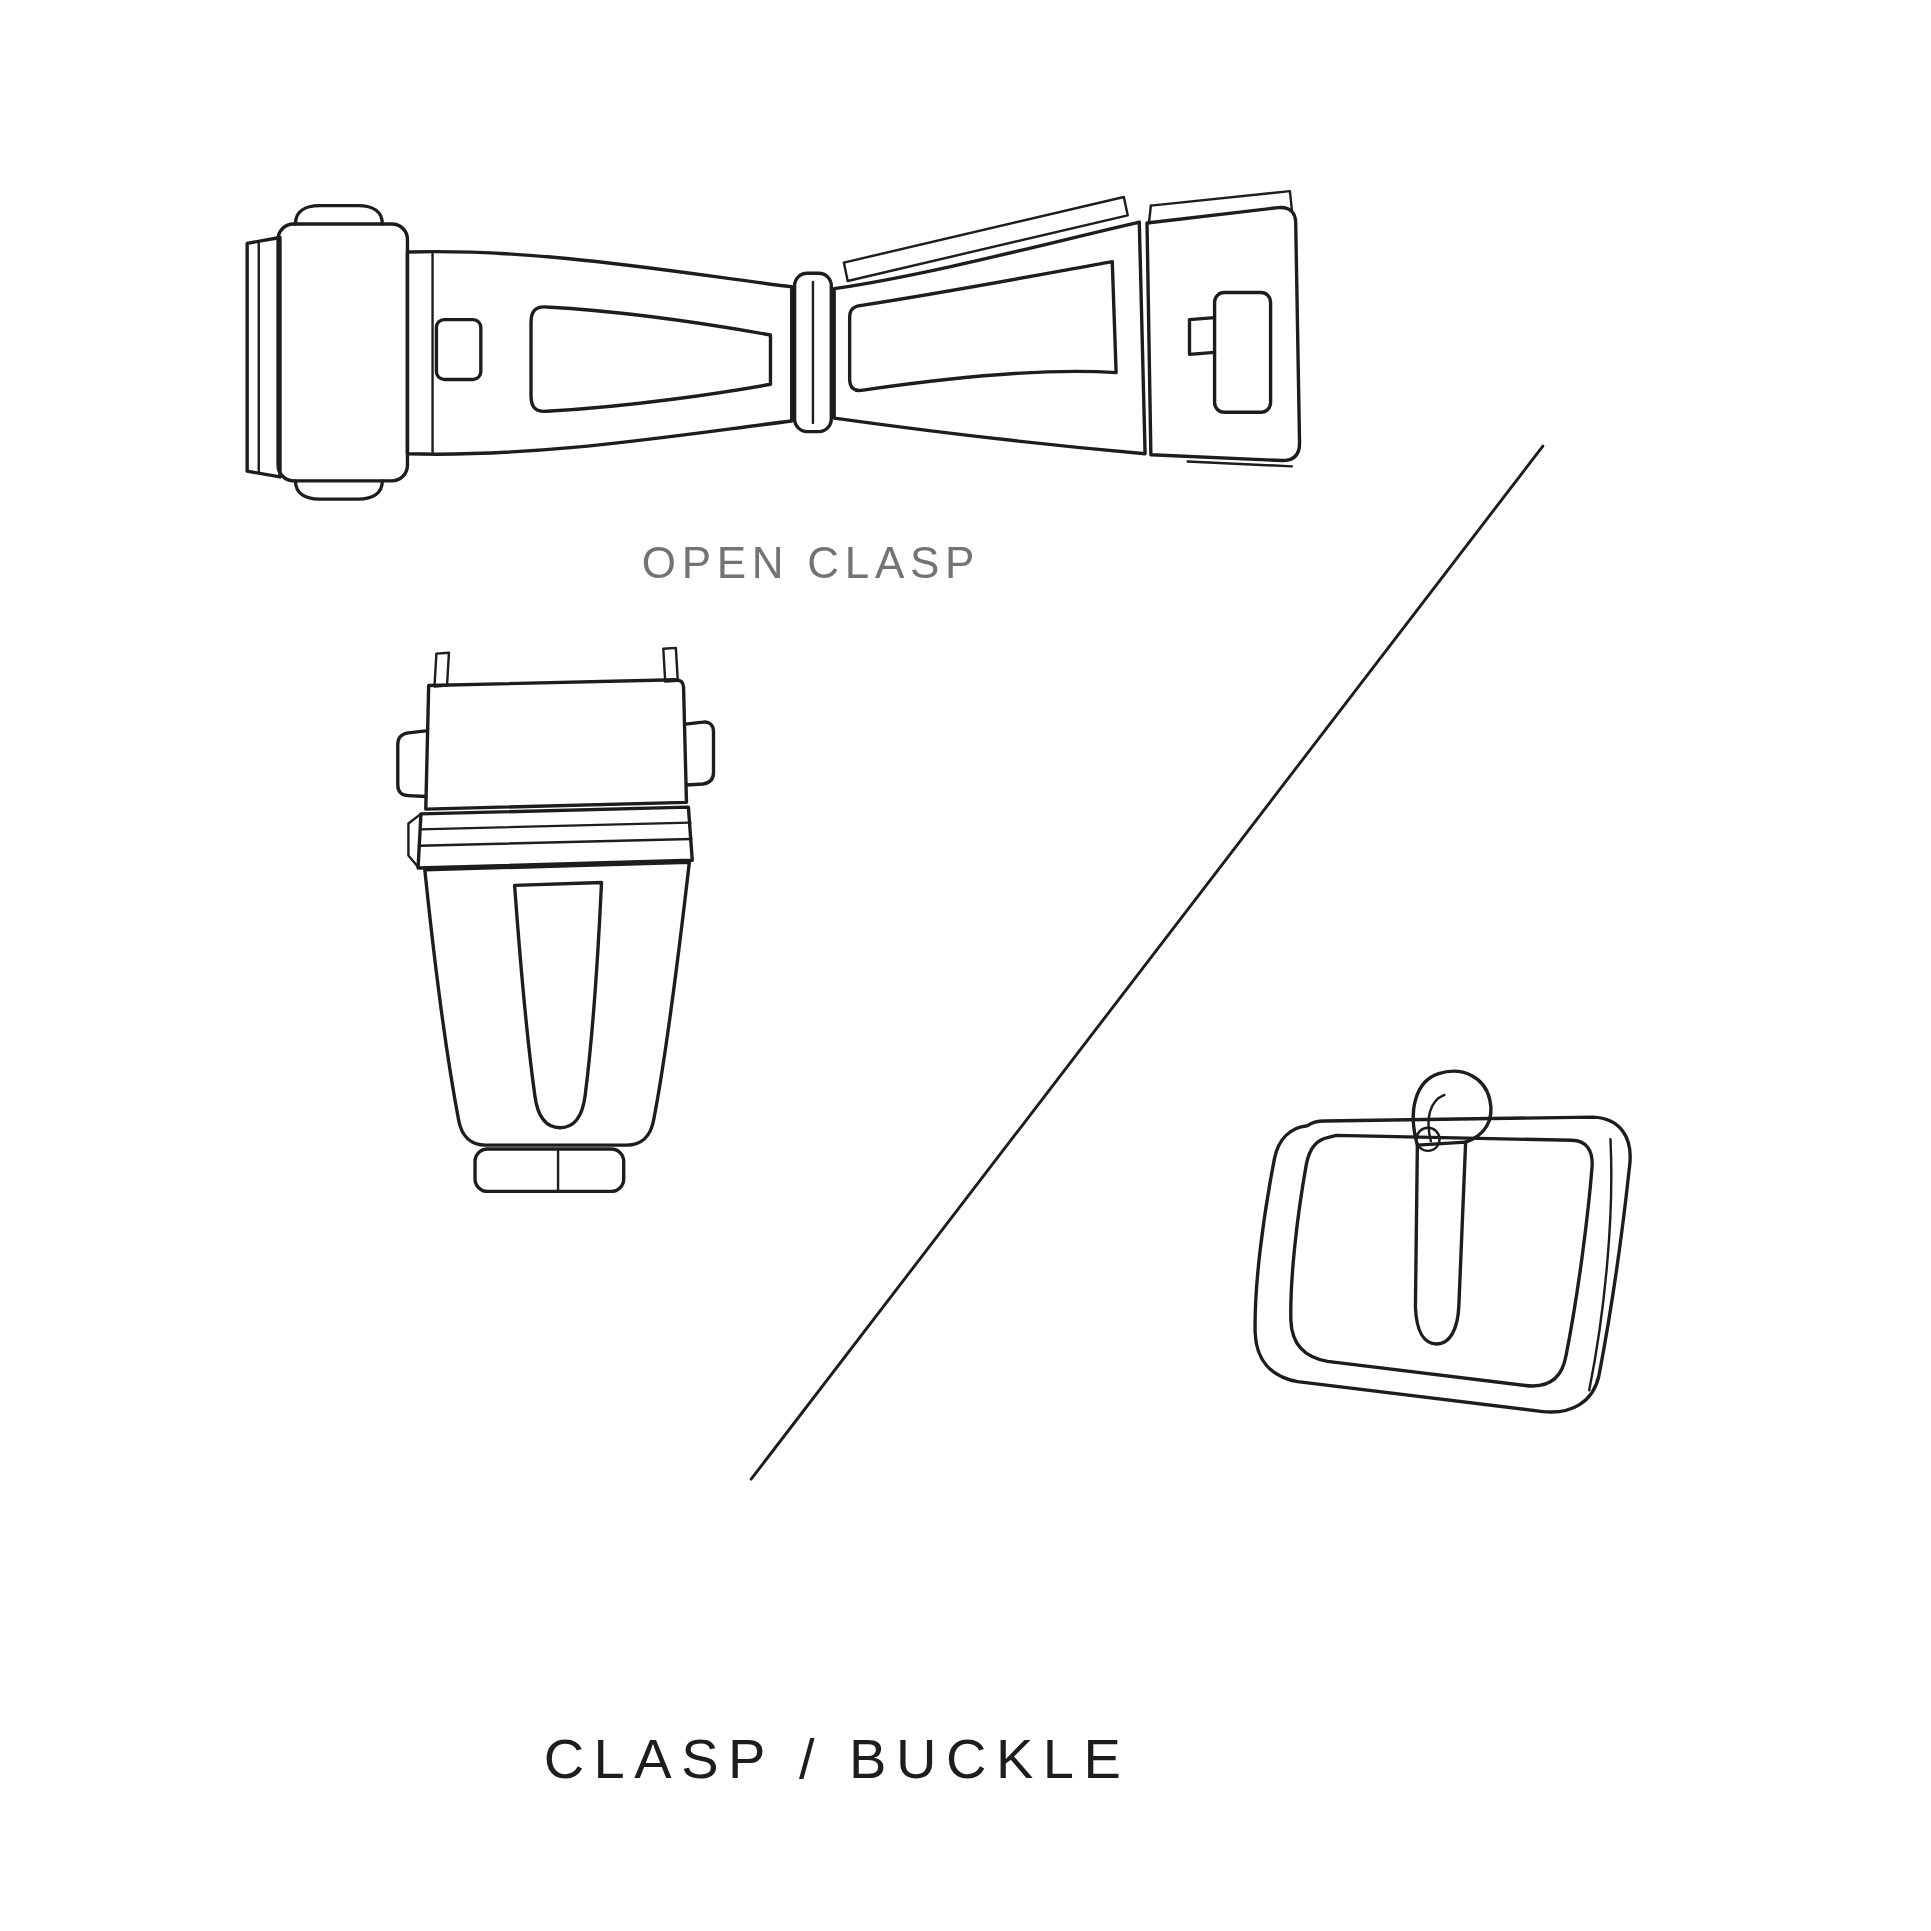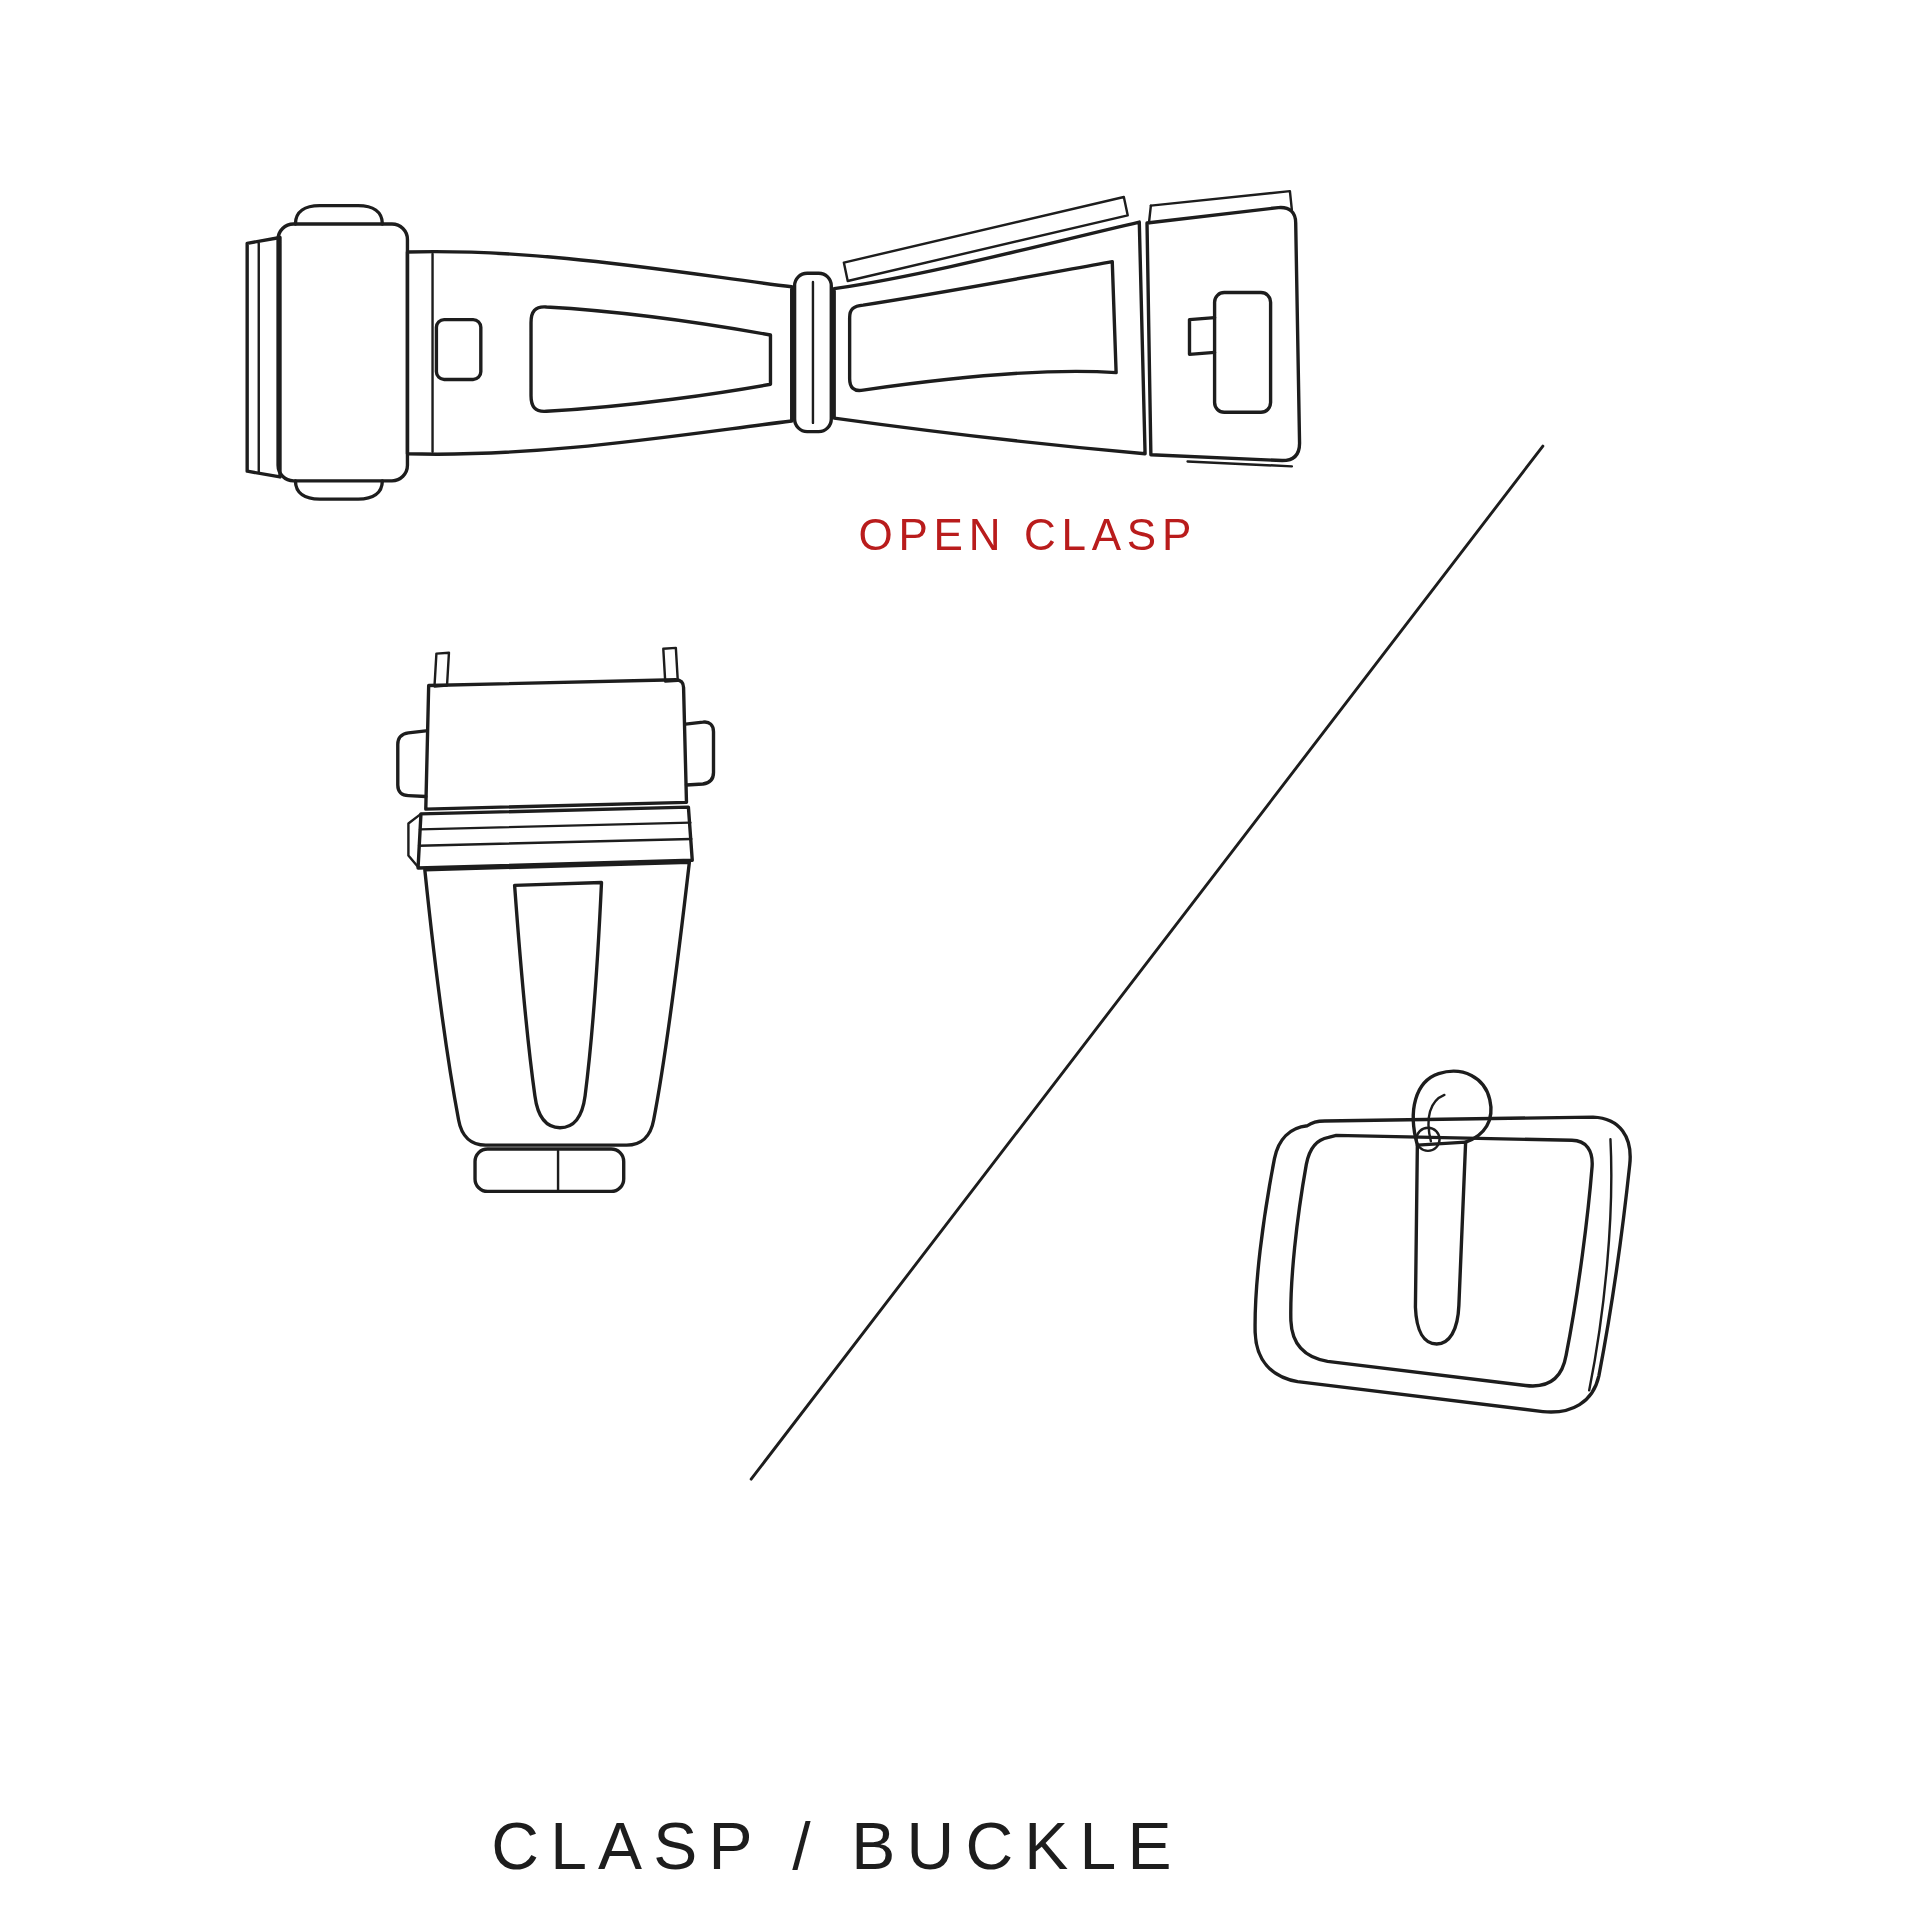--- a/index.html
+++ b/index.html
@@ -15,45 +15,46 @@
     font-family: "Liberation Sans", sans-serif;
     overflow: hidden;
   }
   .art {
     position: absolute;
     left: 0;
     top: 0;
   }
   .caption {
     position: absolute;
-    text-align: right;
-    color: #b91c1c;
+    text-align: center;
+    color: #737373;
     font-size: 44px;
     letter-spacing: 0.13em;
     font-weight: 400;
     white-space: nowrap;
+    margin-top: 28px;
   }
   .caption-open-clasp {
     left: 425px;
     top: 510px;
     width: 772px;
   }
   .caption-closed {
     left: 244px;
     top: 1238px;
     width: 579px;
   }
   .diagram-title {
     position: absolute;
     left: 0;
-    top: 1808px;
+    top: 1726px;
     width: 1674px;
     text-align: center;
     color: #1d1d1d;
-    font-size: 66px;
+    font-size: 56px;
     letter-spacing: 0.17em;
     font-weight: 400;
     white-space: nowrap;
   }
 </style>
 </head>
 <body>
 
 <div class="canvas">
 

